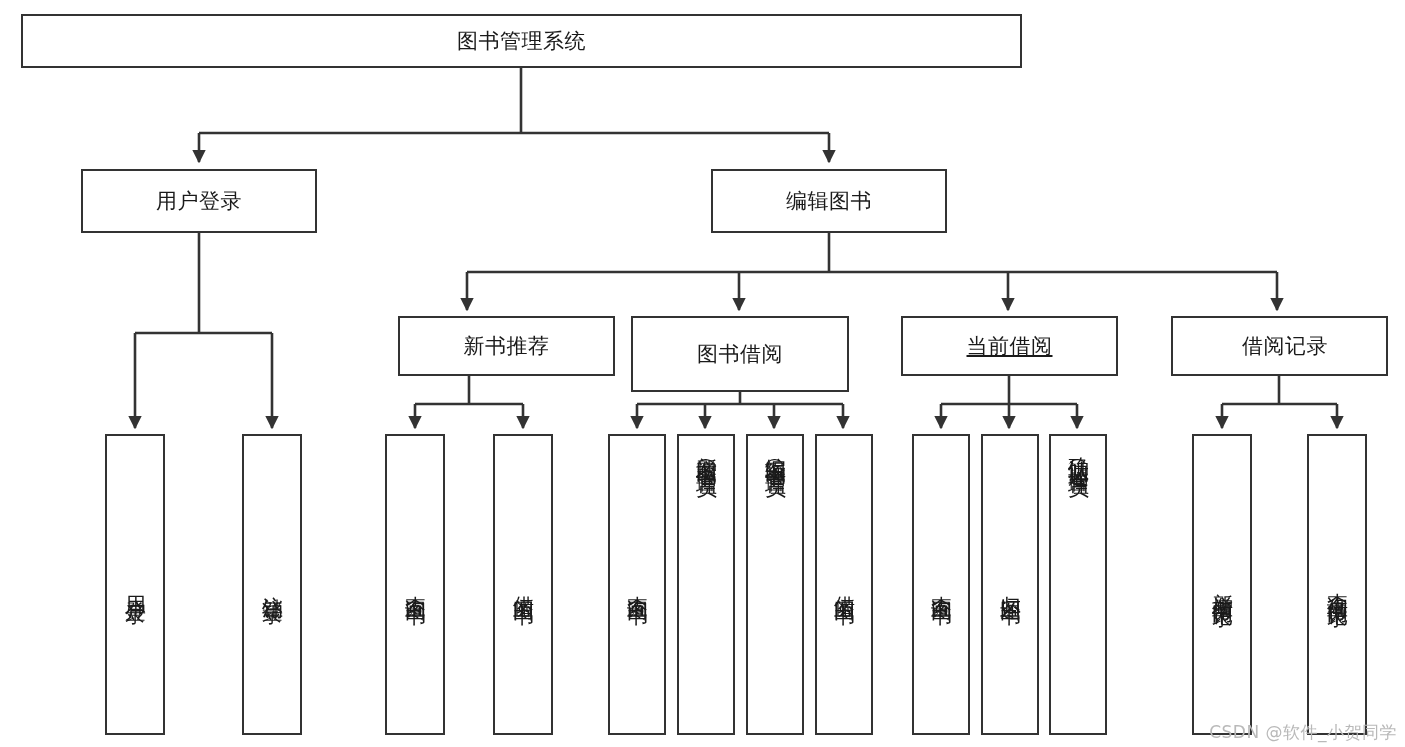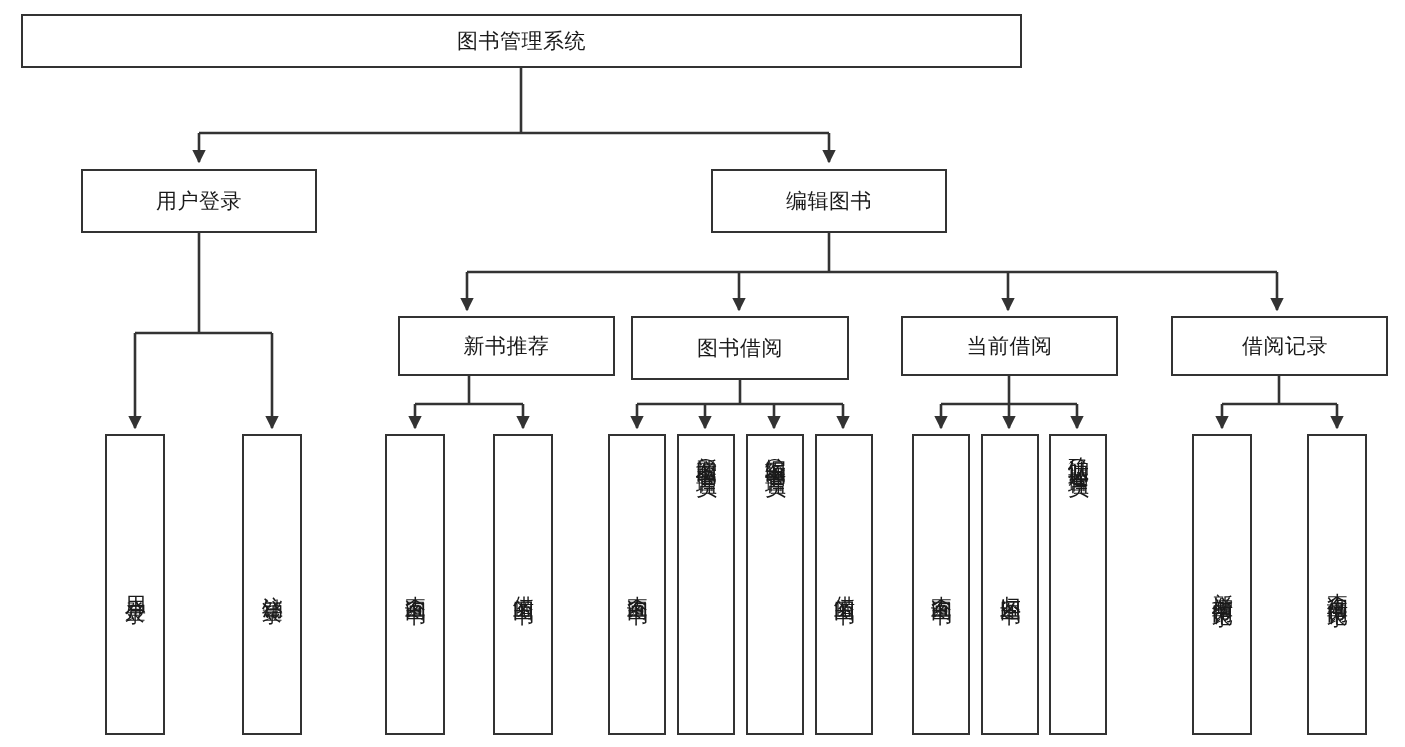--- a/index.html
+++ b/index.html
@@ -139,25 +139,25 @@
   </div>
 
   <div class="node horizontal" style="left:711px; top:169px; width:236px; height:64px;">
     <span class="node-label">编辑图书</span>
   </div>
 
   <div class="node horizontal" style="left:361px; top:316px; width:217px; height:60px;margin-left:37px;">
     <span class="node-label">新书推荐</span>
   </div>
 
-  <div class="node horizontal" style="left:631px; top:316px; width:218px; height:64px;">
+  <div class="node horizontal" style="left:631px; top:316px; width:218px; height:76px;">
     <span class="node-label">图书借阅</span>
   </div>
 
-  <div class="node horizontal" style="left:901px; top:316px; width:217px; height:60px;">
+  <div class="node horizontal" style="left:901px; top:316px; width:217px; height:60px;text-decoration:underline;">
     <span class="node-label">当前借阅</span>
   </div>
 
   <div class="node horizontal" style="left:1171px; top:316px; width:217px; height:60px;padding-left:11px;">
     <span class="node-label">借阅记录</span>
   </div>
 
   <div class="node vertical centered" style="left:105px; top:434px; width:60px; height:301px;">
     <span class="node-label">用户登录</span>
   </div>
@@ -203,14 +203,15 @@
   </div>
 
   <div class="node vertical centered" style="left:1192px; top:434px; width:60px; height:301px;">
     <span class="node-label">新增借阅记录</span>
   </div>
 
   <div class="node vertical centered" style="left:1307px; top:434px; width:60px; height:301px;">
     <span class="node-label">查询借阅记录</span>
   </div>
 
+  <div id="watermark">CSDN @软件_小贺同学</div>
 
 </div>
 
 </body></html>

